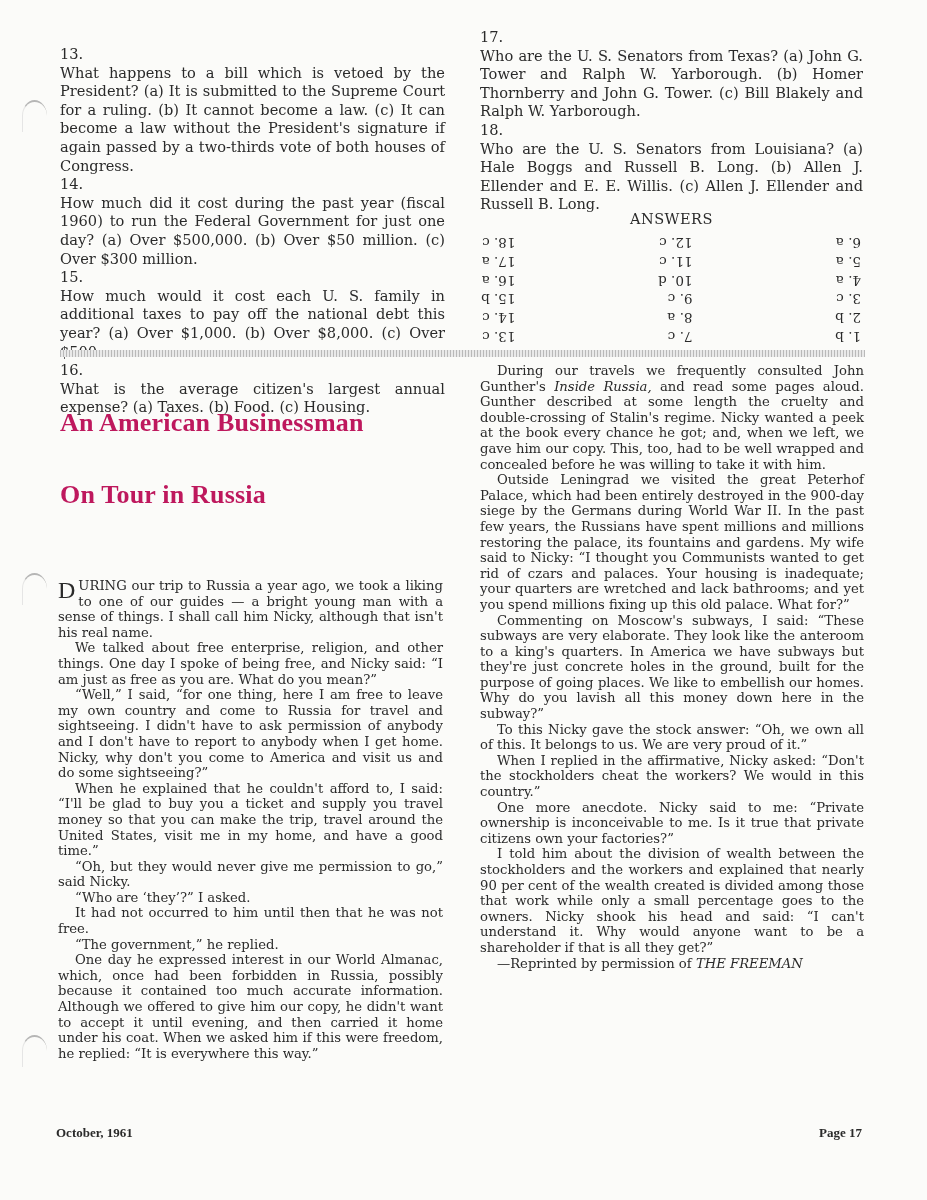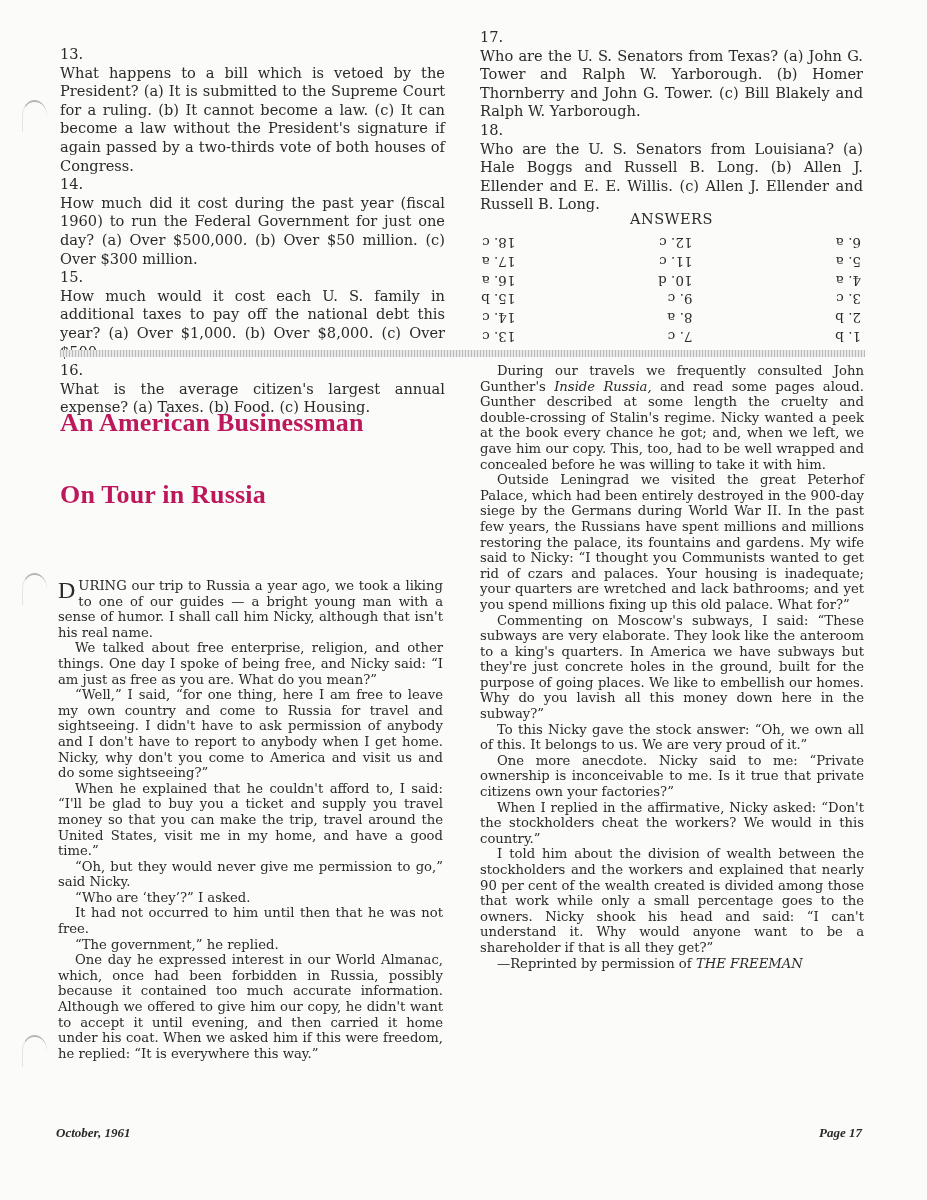--- a/index.html
+++ b/index.html
@@ -17,21 +17,21 @@
   .ans-col div { white-space: nowrap; }
   .rule {
     height: 7px;
     background: repeating-linear-gradient(90deg, #b9b9b9 0 1px, #e9e9e9 1px 3px);
   }
   .title { font-family: "Liberation Serif", serif; font-size: 26px; color: #be185d; letter-spacing: 0.2px; font-weight: bold; }
   .body { font-size: 13.2px; line-height: 15.6px; text-align: justify; }
   .body p { margin: 0; text-indent: 17px; }
   .body p.noindent { text-indent: 0; }
   .dropcap { font-size: 24px; float: left; line-height: 20px; margin: 2px 3px 0 0; font-family: "Liberation Serif", serif; }
-  .footer { font-family: "Liberation Serif", serif; font-style: italic; font-weight: bold; font-size: 13px; }
+  .footer { font-family: "Liberation Serif", serif; font-weight: bold; font-size: 13px; }
   .hole { width: 24px; height: 30px; border-top: 2px solid #9a9a9a; border-left: 1px solid #ddd; border-radius: 50% 50% 0 0; opacity: 0.7; }
   i.em { font-style: italic; }
 </style>
 </head>
 <body>
 
 <div class="abs hole" style="left:22px;top:100px;"></div>
 <div class="abs hole" style="left:22px;top:573px;"></div>
 <div class="abs hole" style="left:22px;top:1035px;"></div>
 
@@ -92,36 +92,36 @@
       <div>18. c</div>
   </div>
 </div>
 
 <div class="abs rule" style="left:60px;top:350px;width:805px;"></div>
 
 <div class="abs title" style="left:60px;top:408px;">An American Businessman</div>
 <div class="abs title" style="left:60px;top:480px;">On Tour in Russia</div>
 
 <div class="abs body" style="left:58px;top:578px;width:385px;">
-  <p class="noindent"><span class="dropcap">D</span><span>URING our trip to Russia a year ago, we took a liking to one of our guides — a bright young man with a sense of humor. I shall call him Nicky, although that isn't his real name.</span></p>
+  <p class="noindent"><span class="dropcap">D</span><span>URING our trip to Russia a year ago, we took a liking to one of our guides — a bright young man with a sense of things. I shall call him Nicky, although that isn't his real name.</span></p>
   <p>We talked about free enterprise, religion, and other things. One day I spoke of being free, and Nicky said: “I am just as free as you are. What do you mean?”</p>
   <p>“Well,” I said, “for one thing, here I am free to leave my own country and come to Russia for travel and sightseeing. I didn't have to ask permission of anybody and I don't have to report to anybody when I get home. Nicky, why don't you come to America and visit us and do some sightseeing?”</p>
   <p>When he explained that he couldn't afford to, I said: “I'll be glad to buy you a ticket and supply you travel money so that you can make the trip, travel around the United States, visit me in my home, and have a good time.”</p>
   <p>“Oh, but they would never give me permission to go,” said Nicky.</p>
   <p>“Who are ‘they’?” I asked.</p>
   <p>It had not occurred to him until then that he was not free.</p>
   <p>“The government,” he replied.</p>
   <p>One day he expressed interest in our World Almanac, which, once had been forbidden in Russia, possibly because it contained too much accurate information. Although we offered to give him our copy, he didn't want to accept it until evening, and then carried it home under his coat. When we asked him if this were freedom, he replied: “It is everywhere this way.”</p>
 </div>
 
 <div class="abs body" style="left:480px;top:363px;width:384px;">
   <p><span>During our travels we frequently consulted John Gunther's </span><i class="em">Inside Russia,</i><span> and read some pages aloud. Gunther described at some length the cruelty and double-crossing of Stalin's regime. Nicky wanted a peek at the book every chance he got; and, when we left, we gave him our copy. This, too, had to be well wrapped and concealed before he was willing to take it with him.</span></p>
   <p>Outside Leningrad we visited the great Peterhof Palace, which had been entirely destroyed in the 900-day siege by the Germans during World War II. In the past few years, the Russians have spent millions and millions restoring the palace, its fountains and gardens. My wife said to Nicky: “I thought you Communists wanted to get rid of czars and palaces. Your housing is inadequate; your quarters are wretched and lack bathrooms; and yet you spend millions fixing up this old palace. What for?”</p>
   <p>Commenting on Moscow's subways, I said: “These subways are very elaborate. They look like the anteroom to a king's quarters. In America we have subways but they're just concrete holes in the ground, built for the purpose of going places. We like to embellish our homes. Why do you lavish all this money down here in the subway?”</p>
   <p>To this Nicky gave the stock answer: “Oh, we own all of this. It belongs to us. We are very proud of it.”</p>
+  <p>When I replied in the affirmative, Nicky asked: “Don't the stockholders cheat the workers? We would in this country.”</p>
   <p>One more anecdote. Nicky said to me: “Private ownership is inconceivable to me. Is it true that private citizens own your factories?”</p>
-  <p>When I replied in the affirmative, Nicky asked: “Don't the stockholders cheat the workers? We would in this country.”</p>
   <p>I told him about the division of wealth between the stockholders and the workers and explained that nearly 90 per cent of the wealth created is divided among those that work while only a small percentage goes to the owners. Nicky shook his head and said: “I can't understand it. Why would anyone want to be a shareholder if that is all they get?”</p>
   <p><span>—Reprinted by permission of </span><i class="em">THE FREEMAN</i></p>
 </div>
 
 <div class="abs footer" style="left:56px;top:1125px;">October, 1961</div>
 <div class="abs footer" style="right:65px;top:1125px;">Page 17</div>
 
 </body></html>

